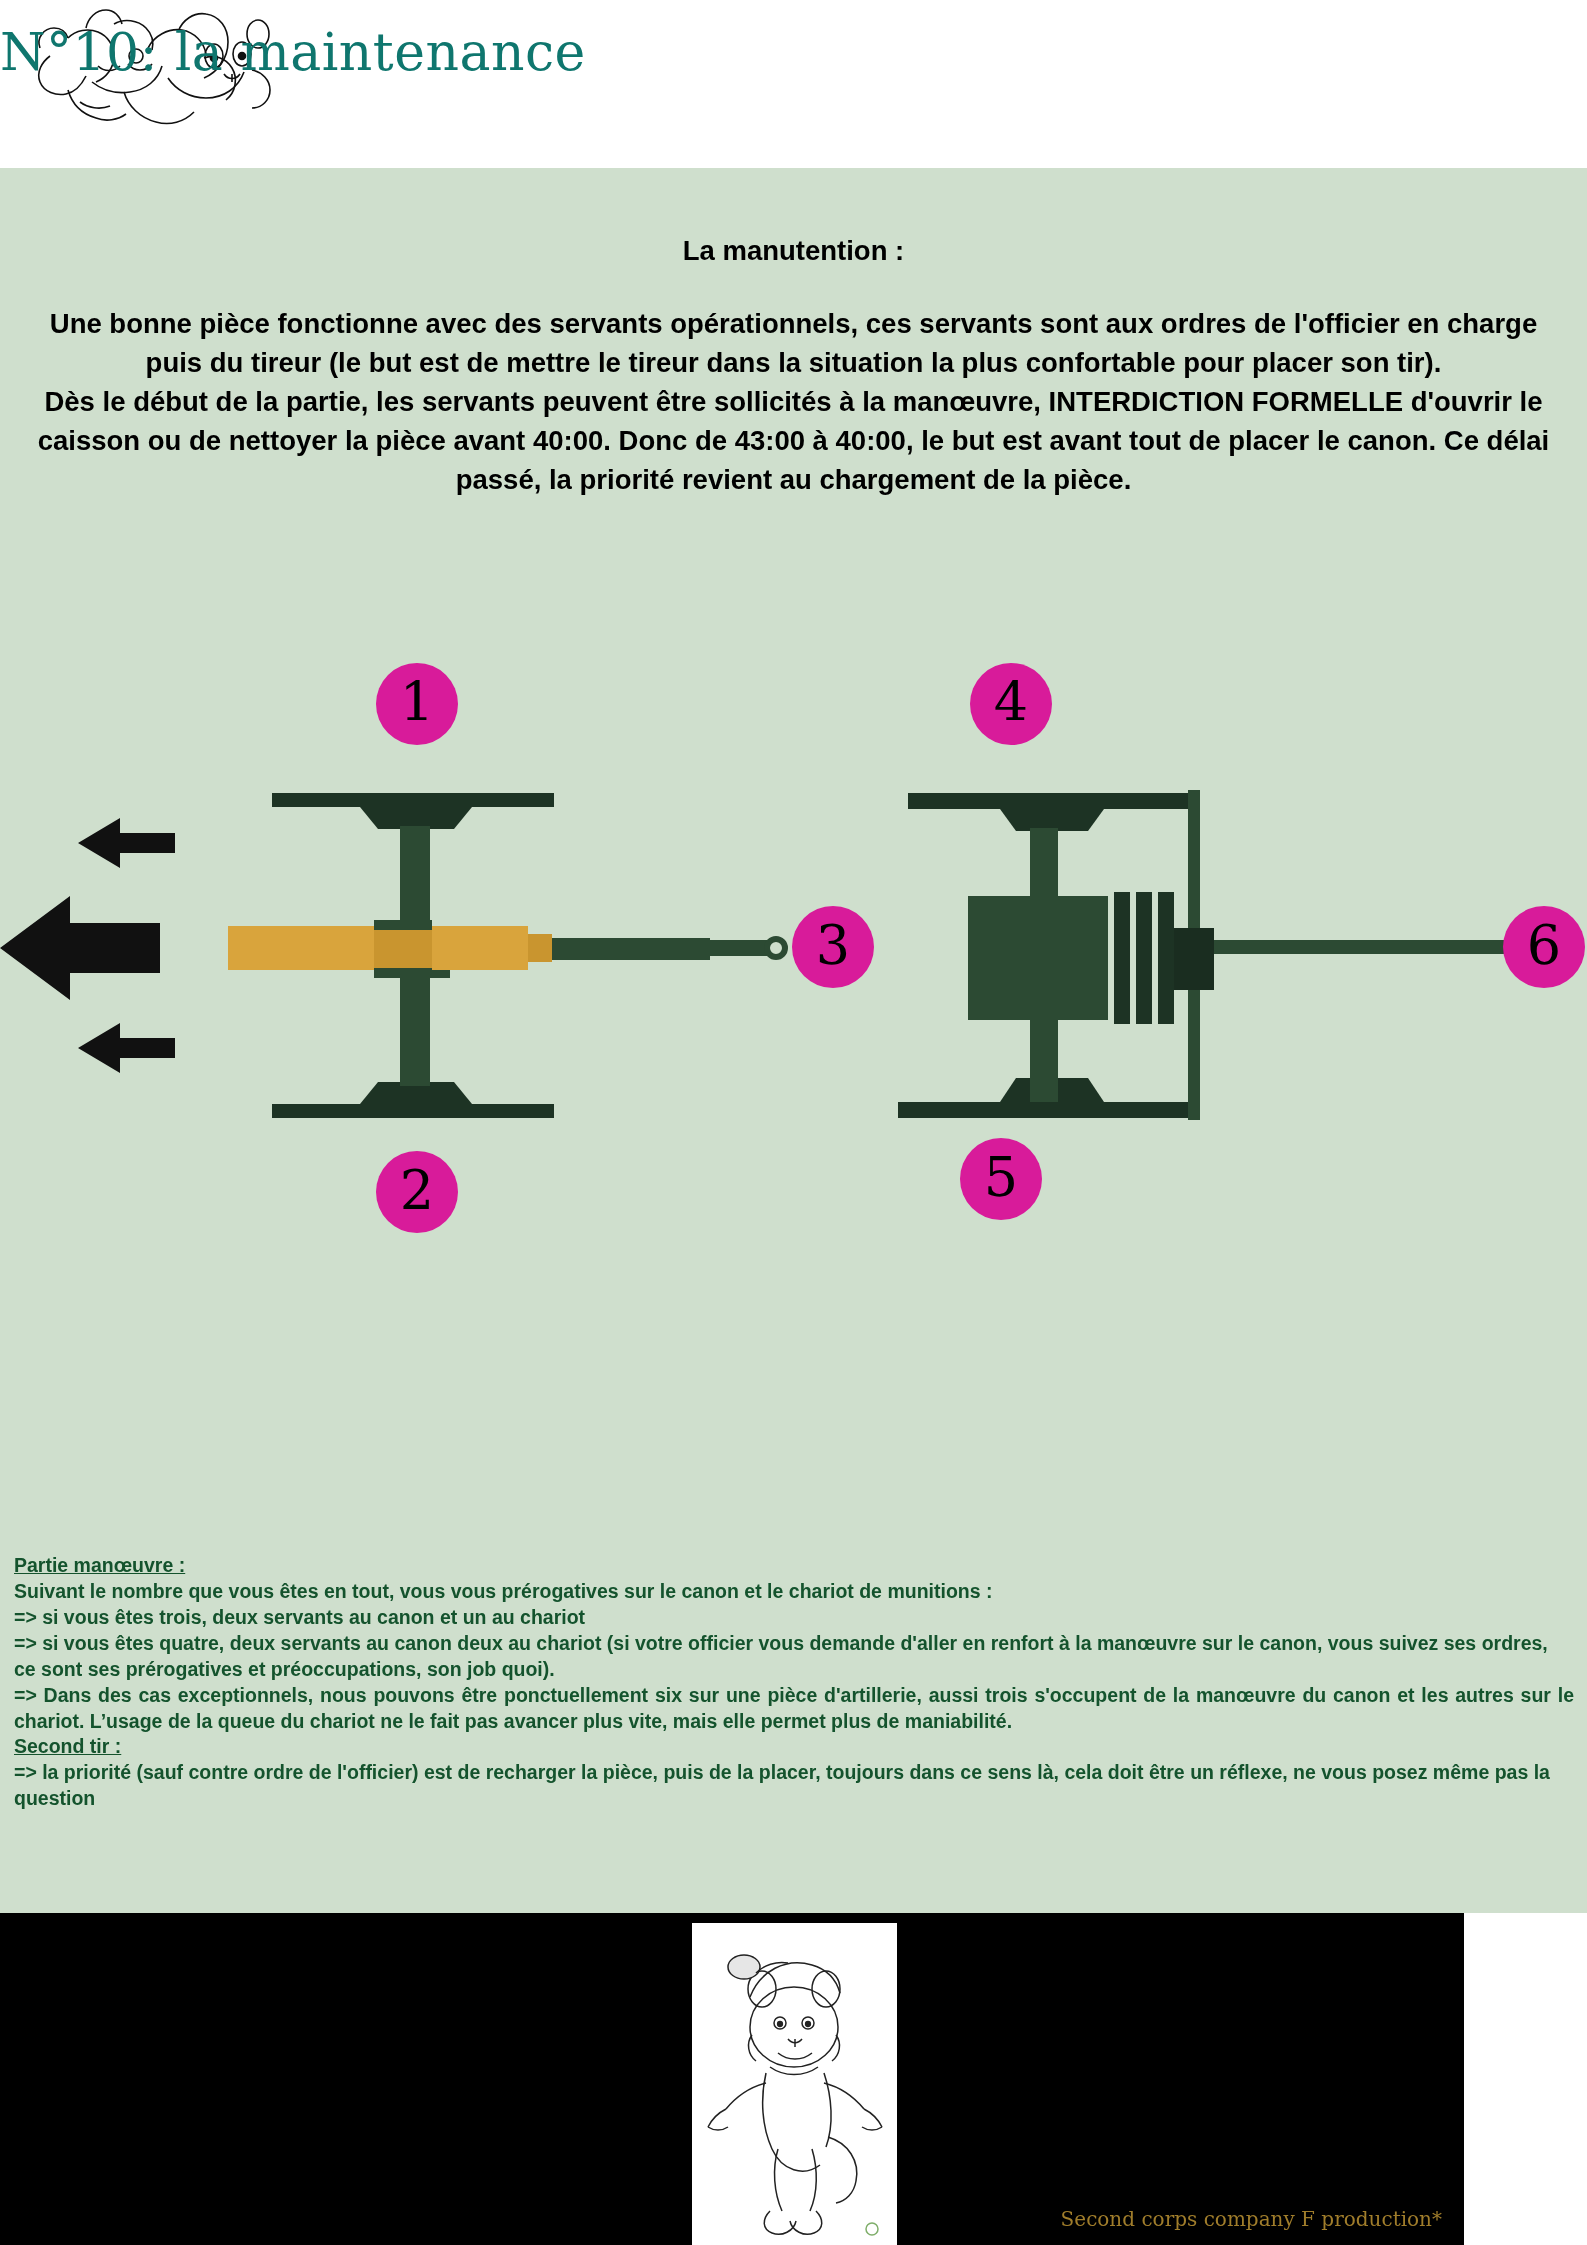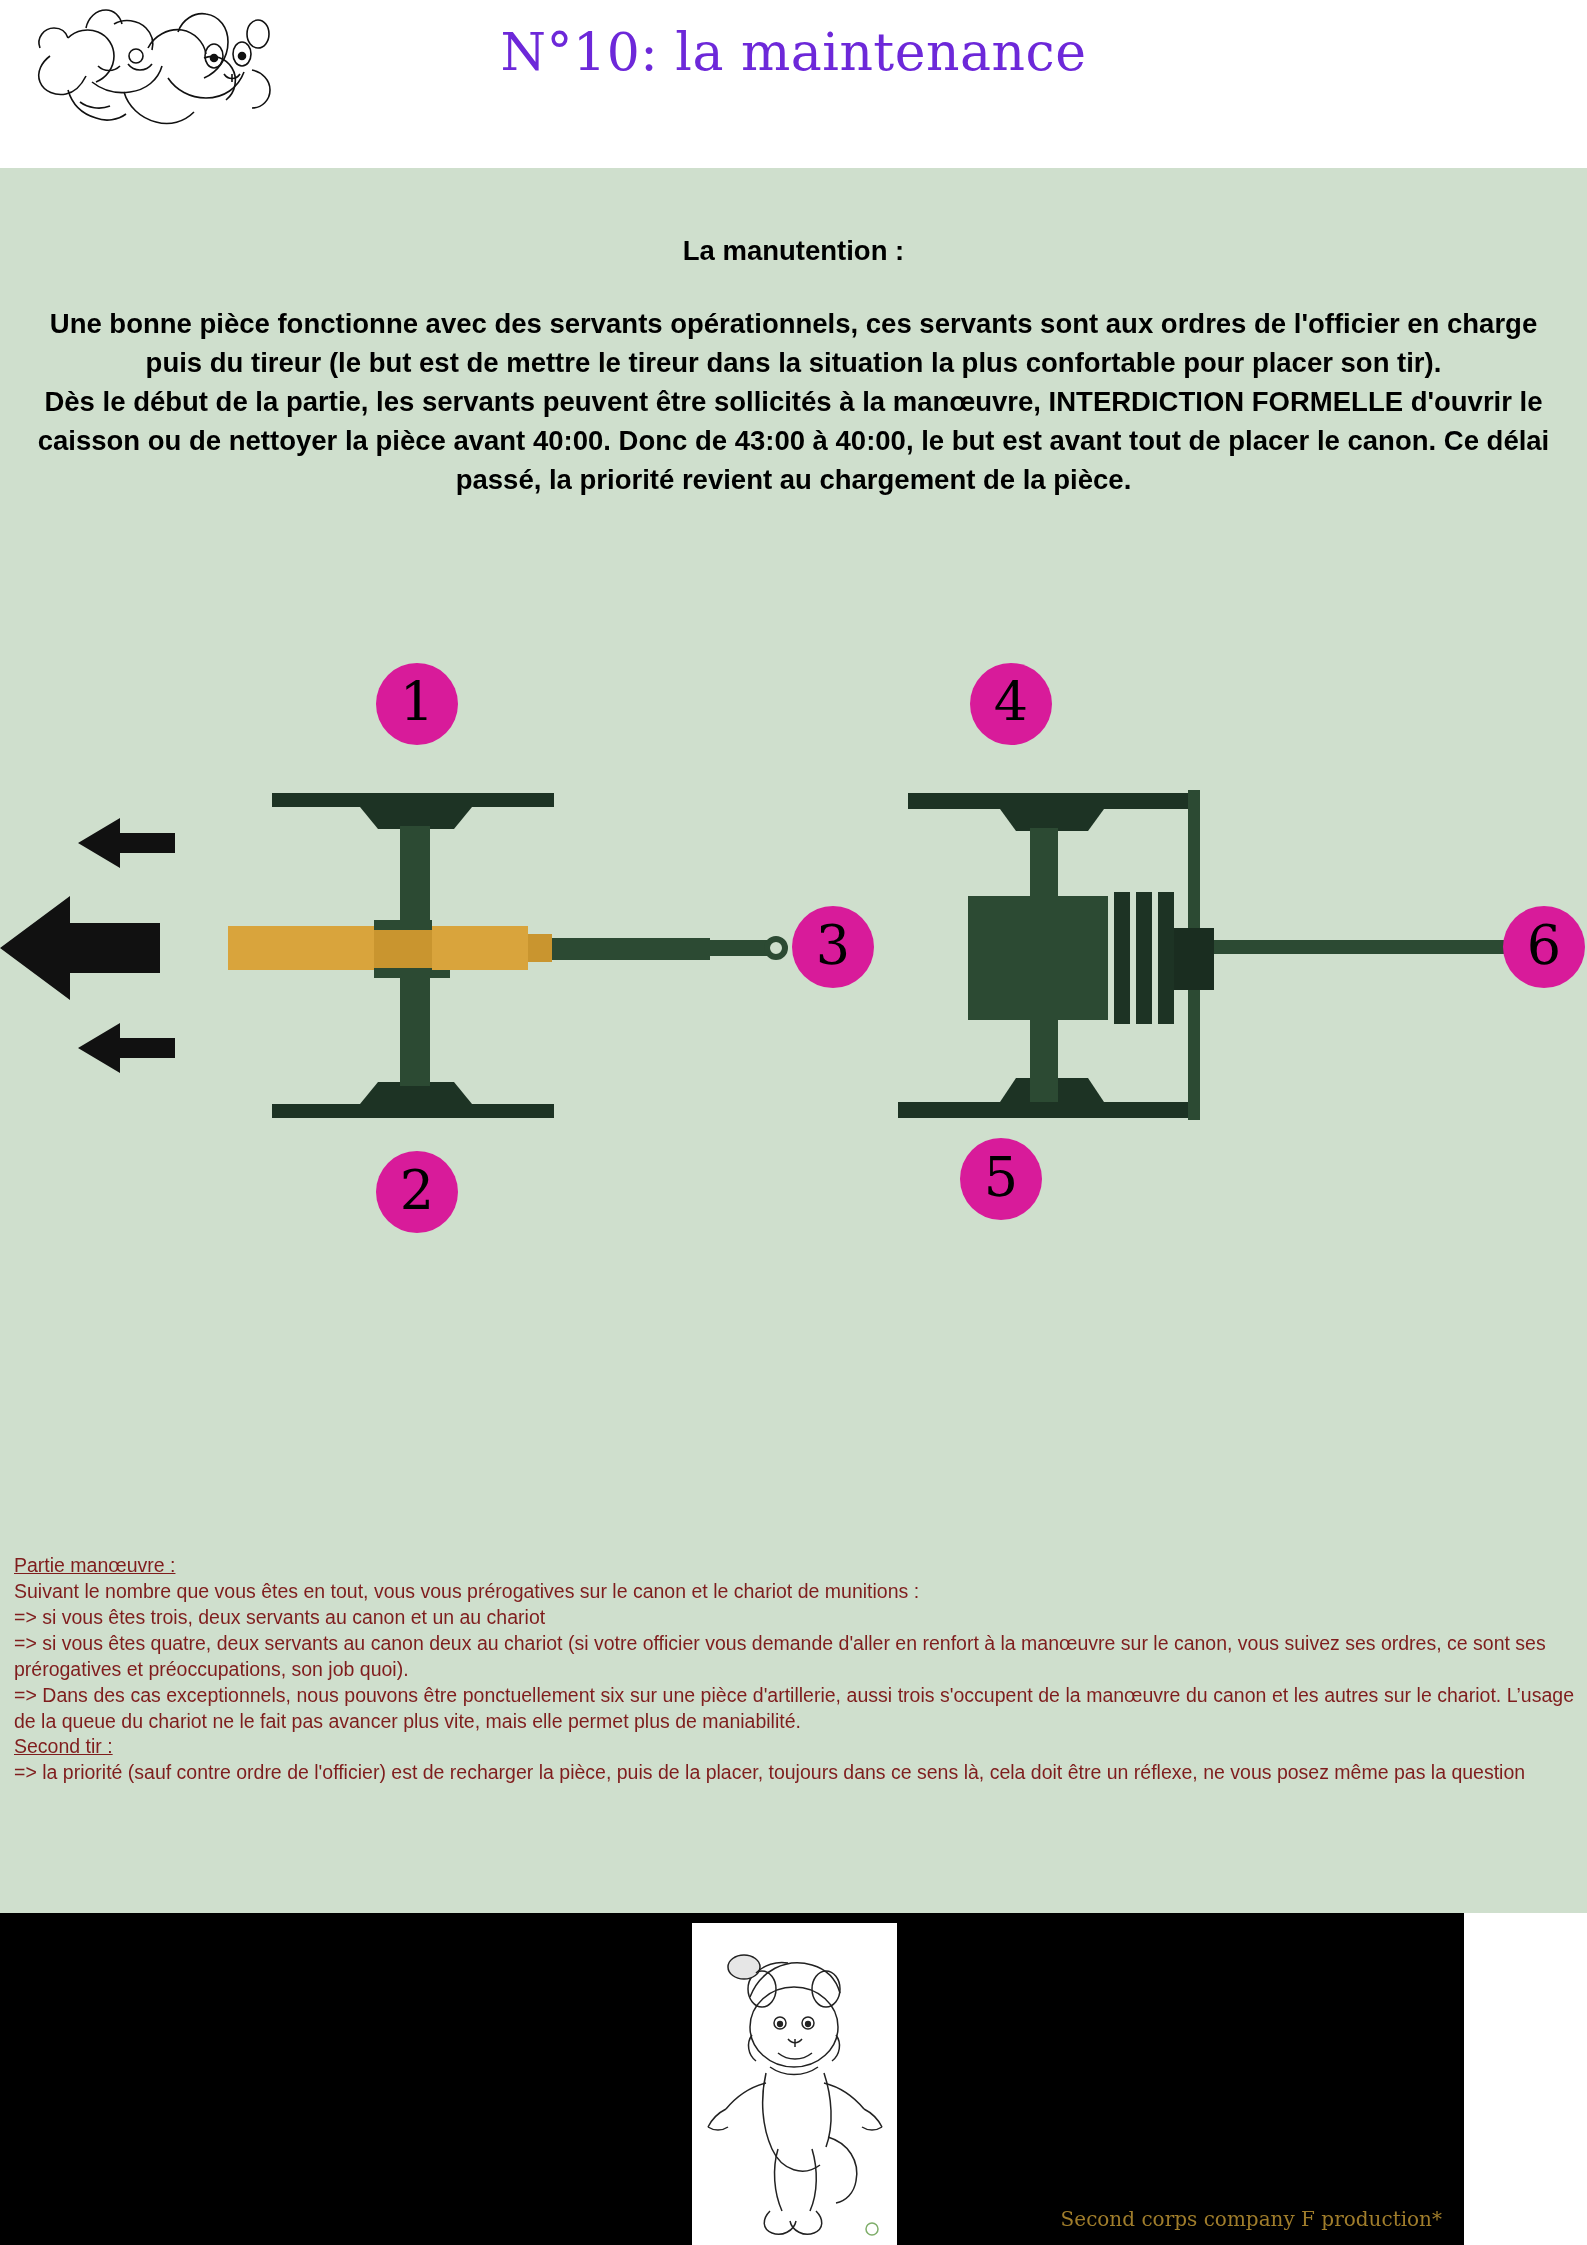--- a/index.html
+++ b/index.html
@@ -23,25 +23,24 @@
     position: absolute;
     left: 0; top: 0;
     width: 1587px;
     height: 168px;
     background: #ffffff;
   }
   .header-title {
     position: absolute;
     left: 0; top: 22px;
     width: 1587px;
-    text-align: center;
     font-family: "DejaVu Serif", serif;
     font-size: 52px;
     letter-spacing: 0.5px;
-    color: #6d28d9;
+    color: #0f766e;
   }
   .logo-mascot {
     position: absolute;
     left: 28px; top: 4px;
     width: 290px;
     height: 148px;
   }
 
   
   .body-green {
@@ -95,22 +94,22 @@
   .badge.b3 { left: 792px; top: 268px; }
   .badge.b4 { left: 970px; top: 25px; }
   .badge.b5 { left: 960px; top: 500px; }
   .badge.b6 { left: 1503px; top: 268px; }
 
   .footnote-block {
     position: absolute;
     left: 14px;
     top: 1385px;
     width: 1560px;
-    color: #7f1d1d;
-    font-weight: normal;
+    color: #14532d;
+    font-weight: bold;
     font-size: 19.5px;
     line-height: 1.33;
   }
   .footnote-block .head {
     text-decoration: underline;
   }
   .footnote-block .just { text-align: justify; }
 
   
   .footer {

